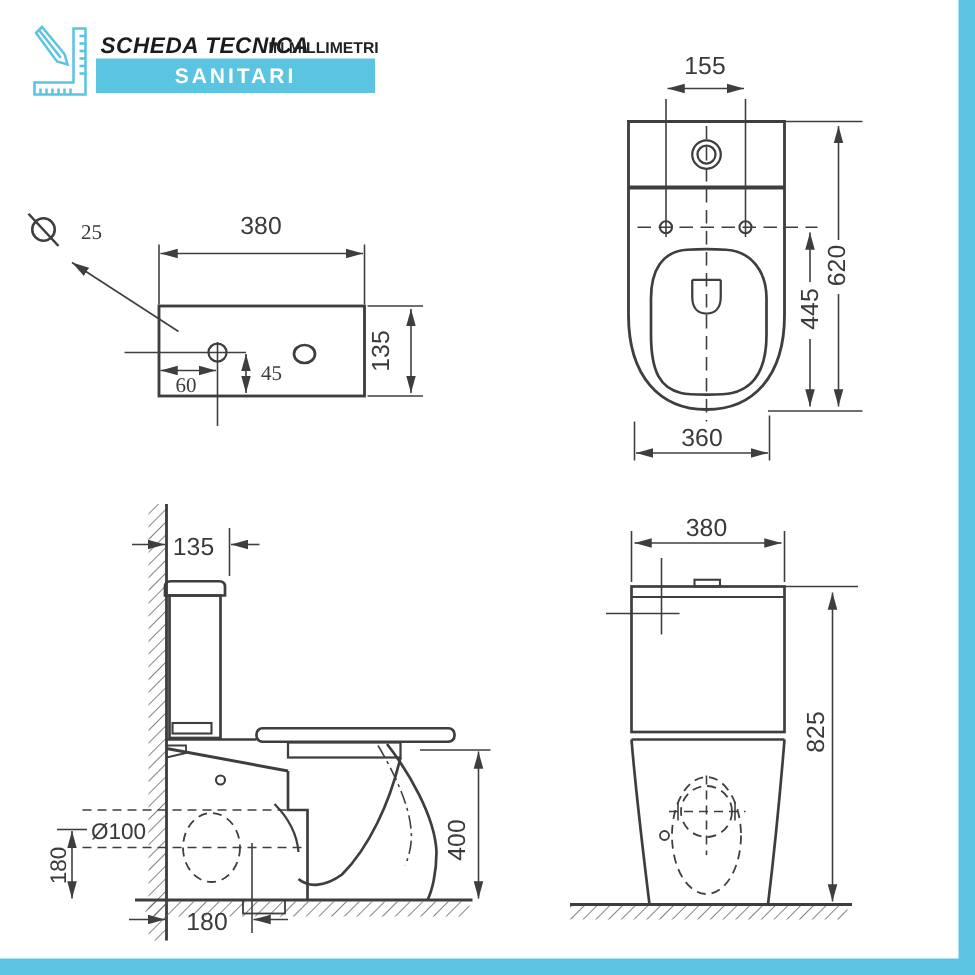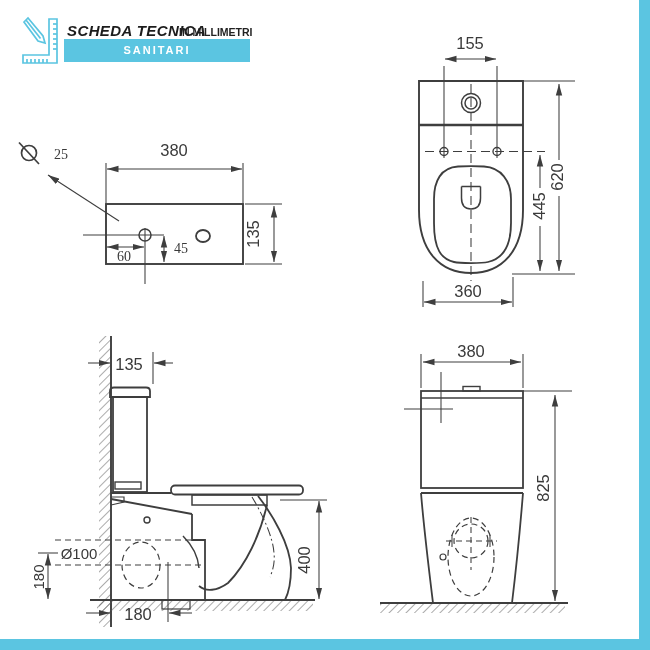--- a/index.html
+++ b/index.html
@@ -8,21 +8,21 @@
   .edge{position:absolute;background:#5bc5e1;}
   #edge-right{left:639px;top:0;width:11px;height:650px;}
   #edge-bottom{left:0;top:639px;width:650px;height:11px;}
   #header{position:absolute;left:0;top:0;width:420px;height:80px;}
   #logo{position:absolute;left:20px;top:16px;}
   #hdr-title{position:absolute;left:67px;top:22px;font-size:15px;font-weight:bold;
              font-style:italic;color:#1c1c1c;letter-spacing:.4px;white-space:nowrap;}
   #hdr-sub{position:absolute;left:179px;top:26px;font-size:10.5px;
            font-weight:600;color:#222;white-space:nowrap;}
   #hdr-badge{position:absolute;left:64px;top:39px;width:186px;height:23px;background:#5bc5e1;
-             color:#ffffff;font-size:11px;font-weight:bold;letter-spacing:2px;
+             color:#ffffff;font-size:14px;font-weight:bold;letter-spacing:2px;
              text-align:center;line-height:23px;}
   svg text{user-select:none;}
   .ln{stroke:#3e3e3e;fill:none;}
   .w2{stroke-width:1.9;} .w25{stroke-width:2.6;} .w15{stroke-width:1.5;} .w1{stroke-width:1.05;}
   .dim{stroke:#3e3e3e;fill:none;stroke-width:1.05;marker-start:url(#arr);marker-end:url(#arr);}
   .dimE{stroke:#3e3e3e;fill:none;stroke-width:1.05;marker-end:url(#arr);}
   .dsh{stroke-dasharray:6 4;}
   .dshL{stroke-dasharray:9 5;}
   .dshDot{stroke-dasharray:9 3 2 3;}
   .dt{font-family:"Liberation Sans",sans-serif;font-size:16.5px;fill:#3a3a3a;text-anchor:middle;}

